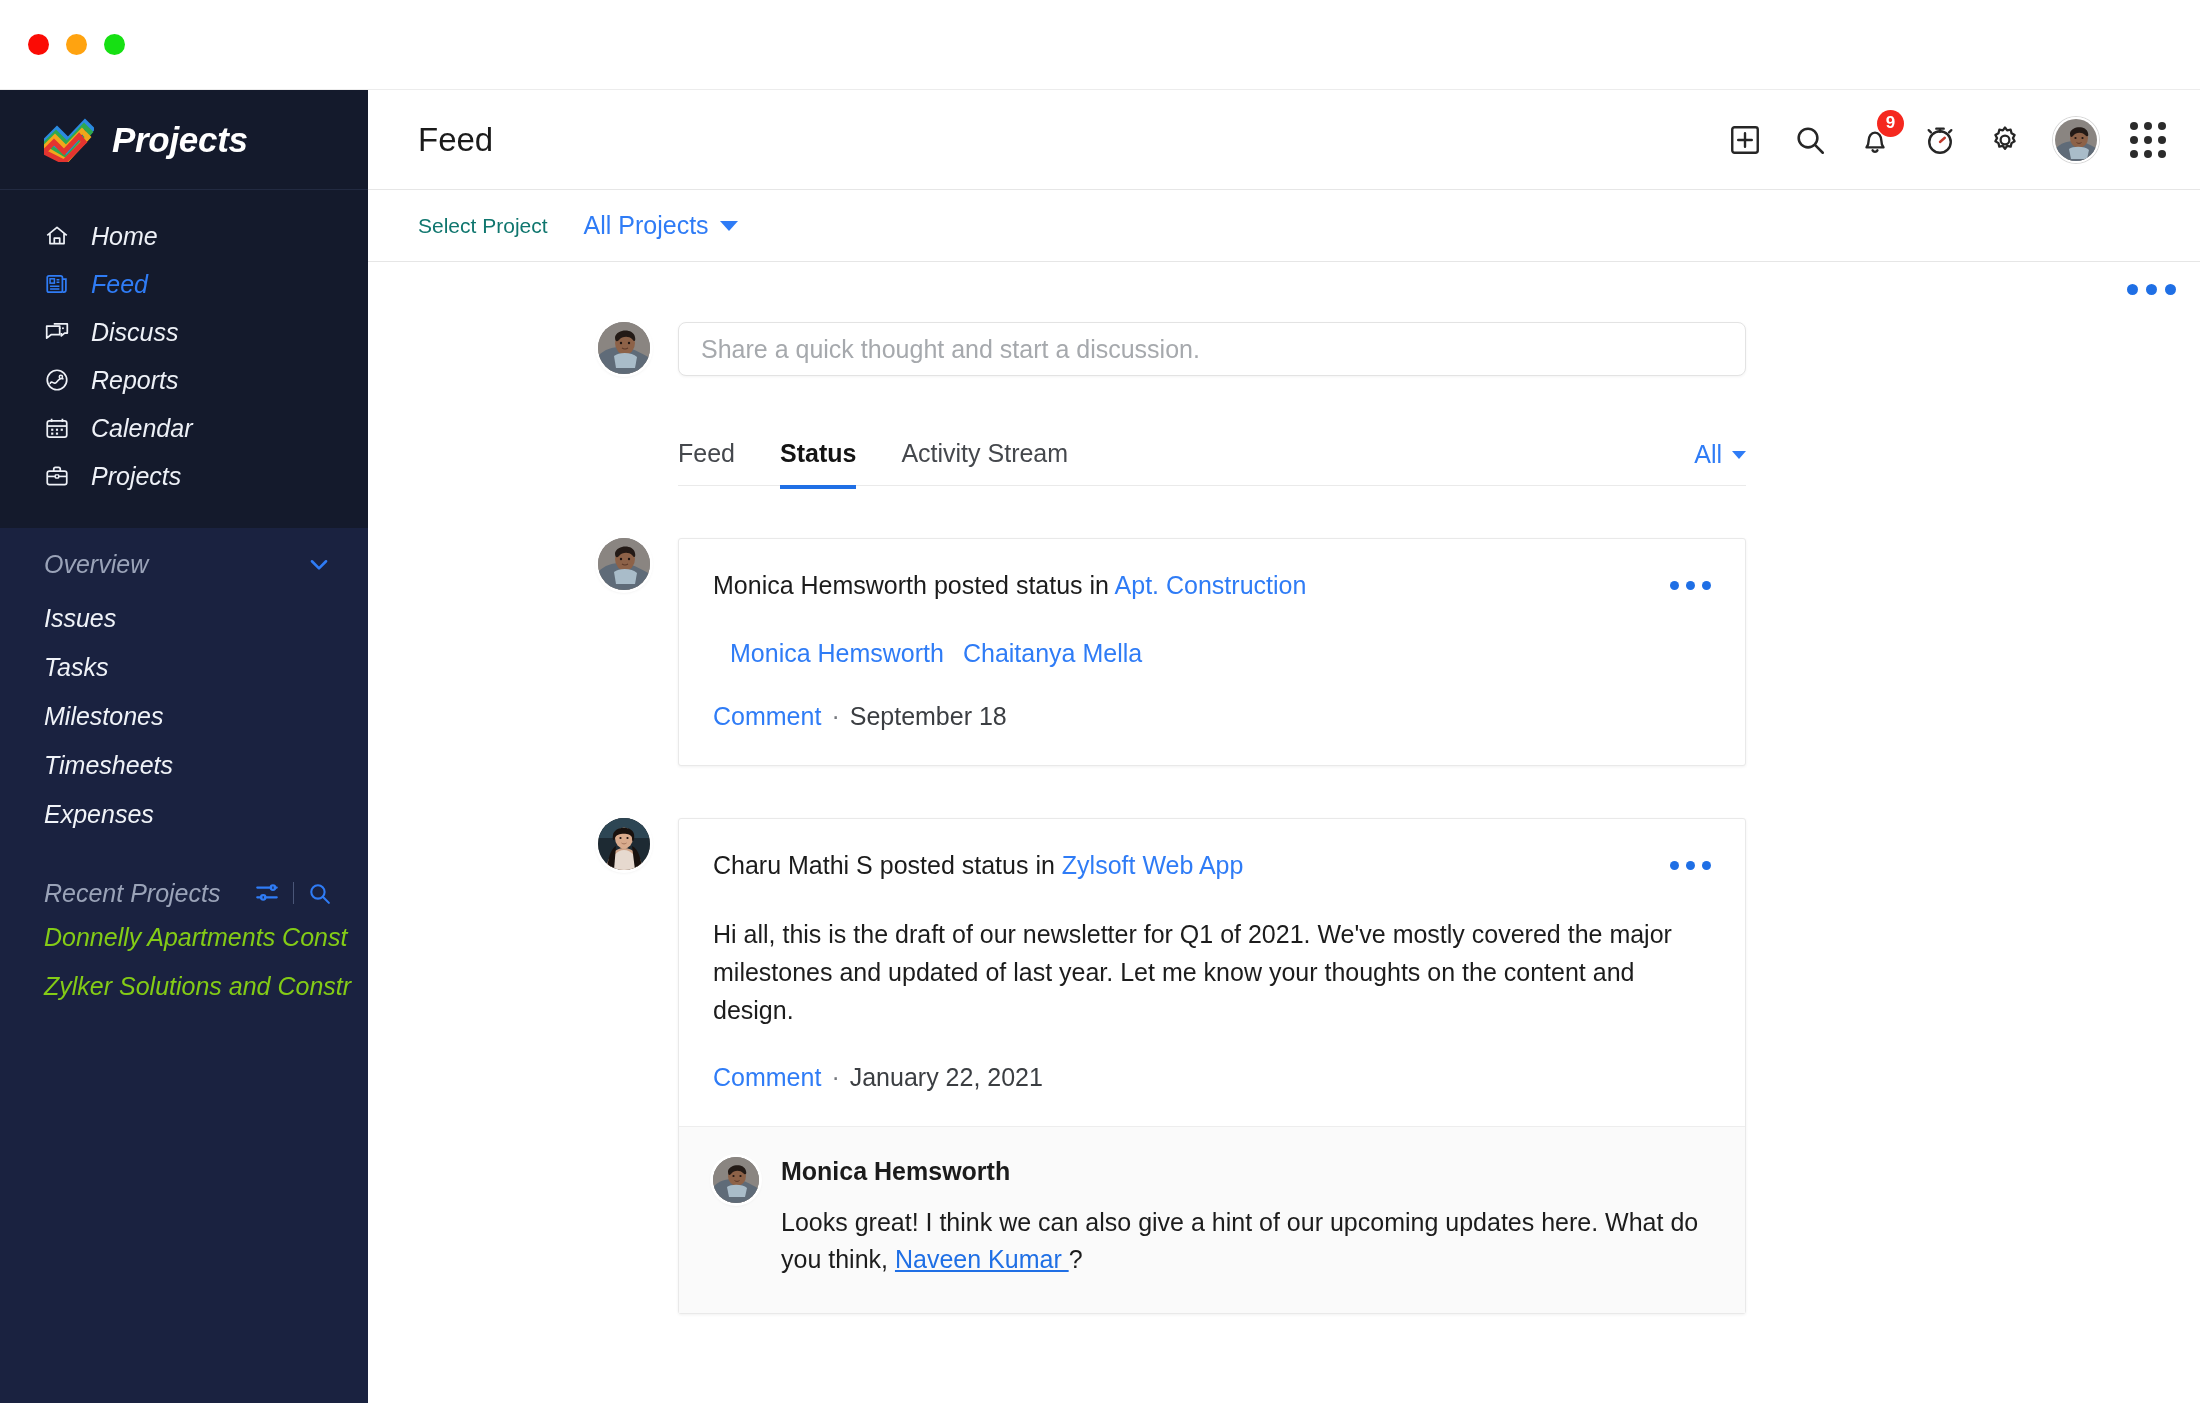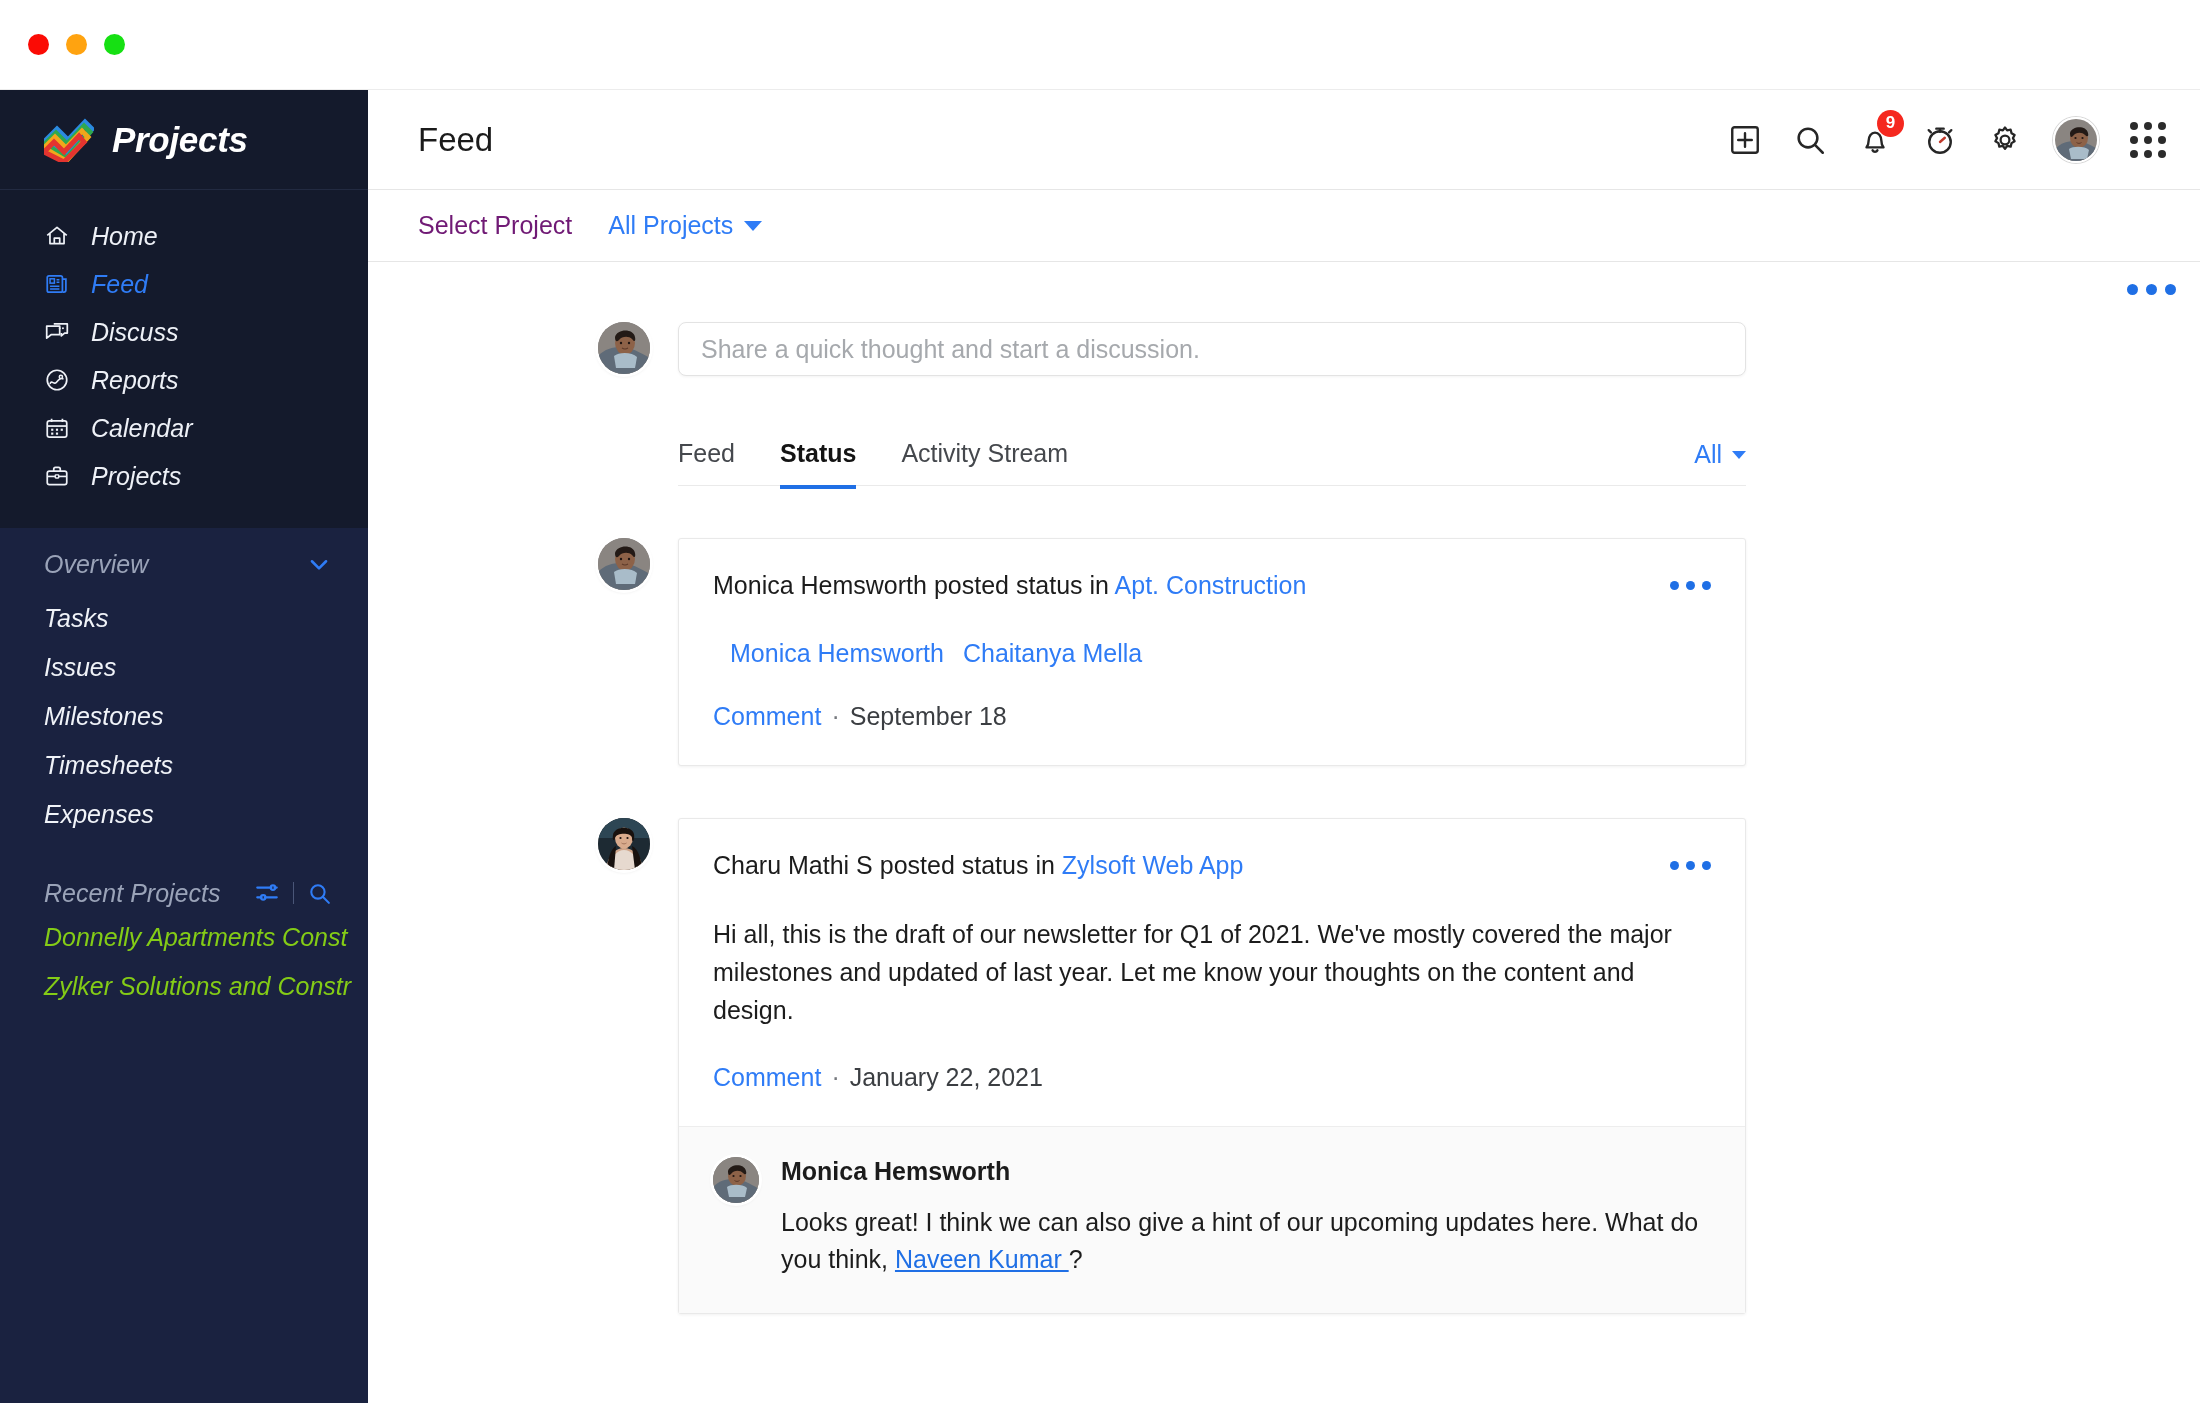--- a/index.html
+++ b/index.html
@@ -155,21 +155,21 @@
   
   .projbar {
     height: 72px;
     flex: 0 0 72px;
     border-bottom: 1px solid #e6e6e6;
     display: flex;
     align-items: center;
     padding-left: 50px;
     gap: 36px;
   }
-  .projbar .label { font-size: 25px; color: #701a75; }
+  .projbar .label { font-size: 21px; color: #0f766e; }
   .projbar .sel {
     font-size: 25px; color: #2f7cf6;
     display: flex; align-items: center; gap: 11px;
     cursor: pointer;
   }
   .caret-d {
     width: 0; height: 0;
     border-left: 9px solid transparent;
     border-right: 9px solid transparent;
     border-top: 10px solid #2f7cf6;
@@ -387,24 +387,24 @@
 
         <div class="group-head">
           <span>Overview</span>
           <span class="ghspacer"></span>
           <svg width="26" height="26" viewBox="0 0 24 24">
             <path d="M5.5 9.5 L12 16 L18.5 9.5" fill="none" stroke="#2f7cf6" stroke-width="2.4" stroke-linecap="round" stroke-linejoin="round"></path>
           </svg>
         </div>
 
         <div class="sub-item">
+            <span>Issues</span>
+          </div>
+        <div class="sub-item">
             <span>Tasks</span>
-          </div>
-        <div class="sub-item">
-            <span>Issues</span>
           </div>
         <div class="sub-item">
             <span>Milestones</span>
           </div>
         <div class="sub-item">
             <span>Timesheets</span>
           </div>
         <div class="sub-item">
             <span>Expenses</span>
           </div>

